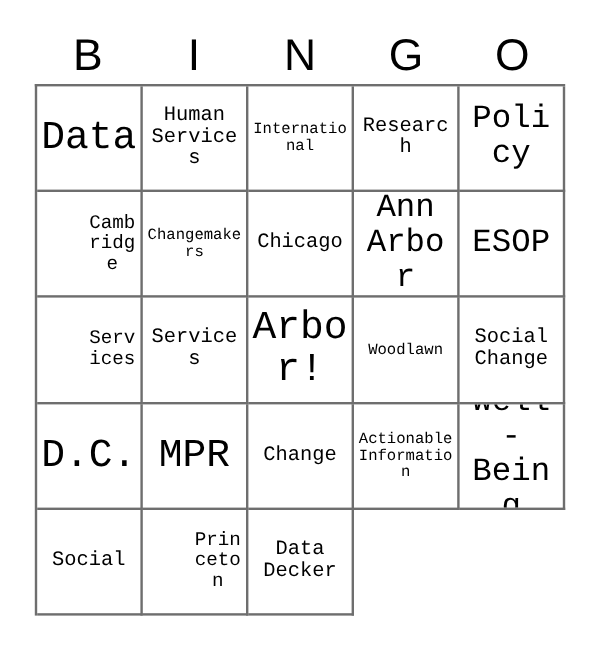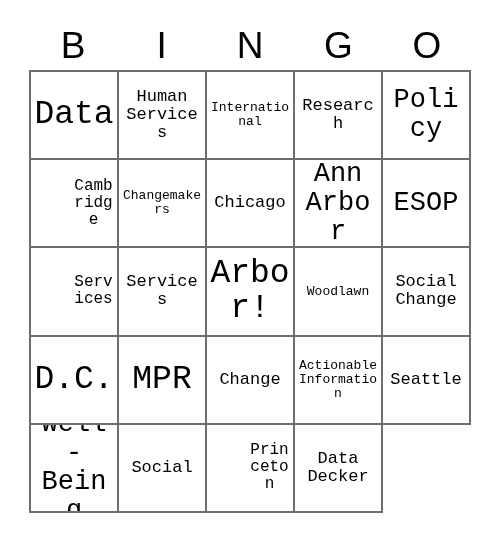--- a/index.html
+++ b/index.html
@@ -148,23 +148,20 @@
       </div>
       <div class="cell t-xl">
         <span>MPR</span>
       </div>
       <div class="cell t-md">
         <span>Change</span>
       </div>
       <div class="cell t-xs">
         <span>Actionable Information</span>
       </div>
-      <div class="cell t-md">
-        <span>Seattle</span>
-      </div>
       <div class="cell t-lg">
         <span>Well-Being</span>
       </div>
       <div class="cell t-md">
         <span>Social</span>
       </div>
       <div class="cell t-sm">
         <span>Princeton</span>
       </div>
       <div class="cell t-md">

